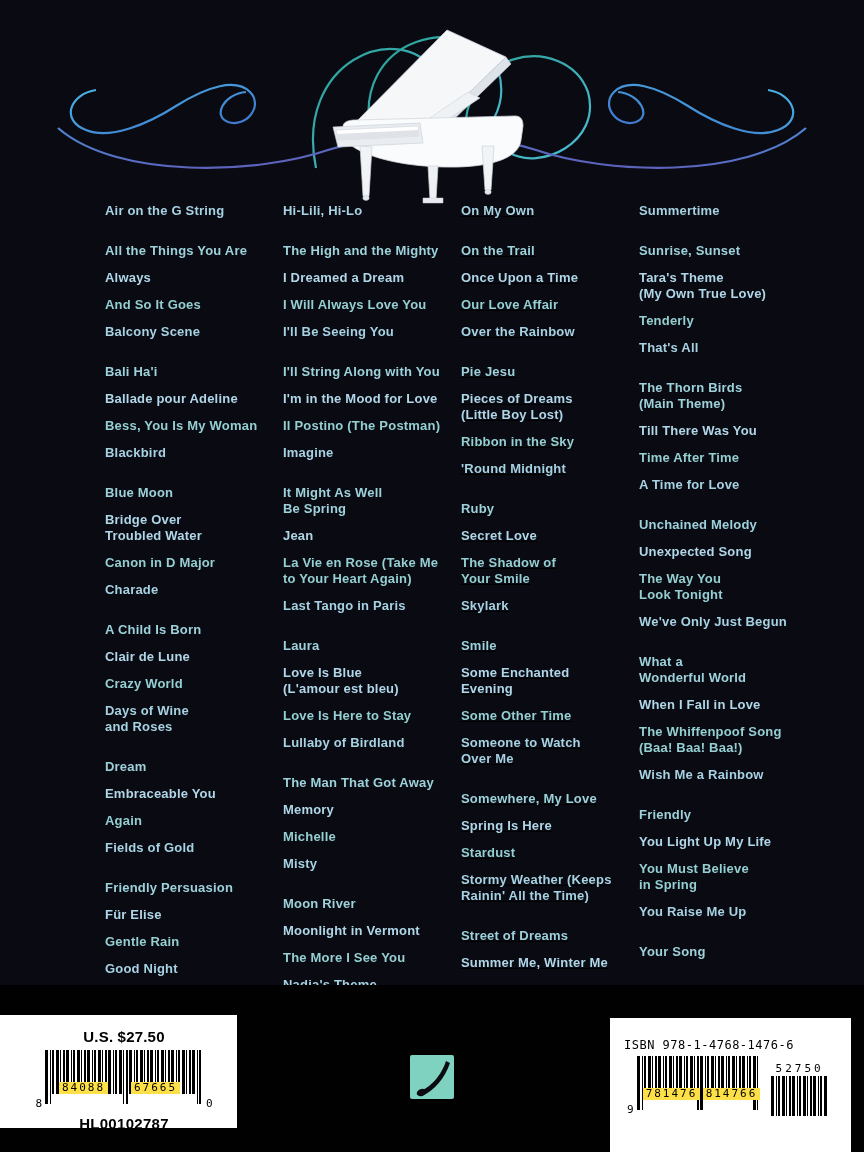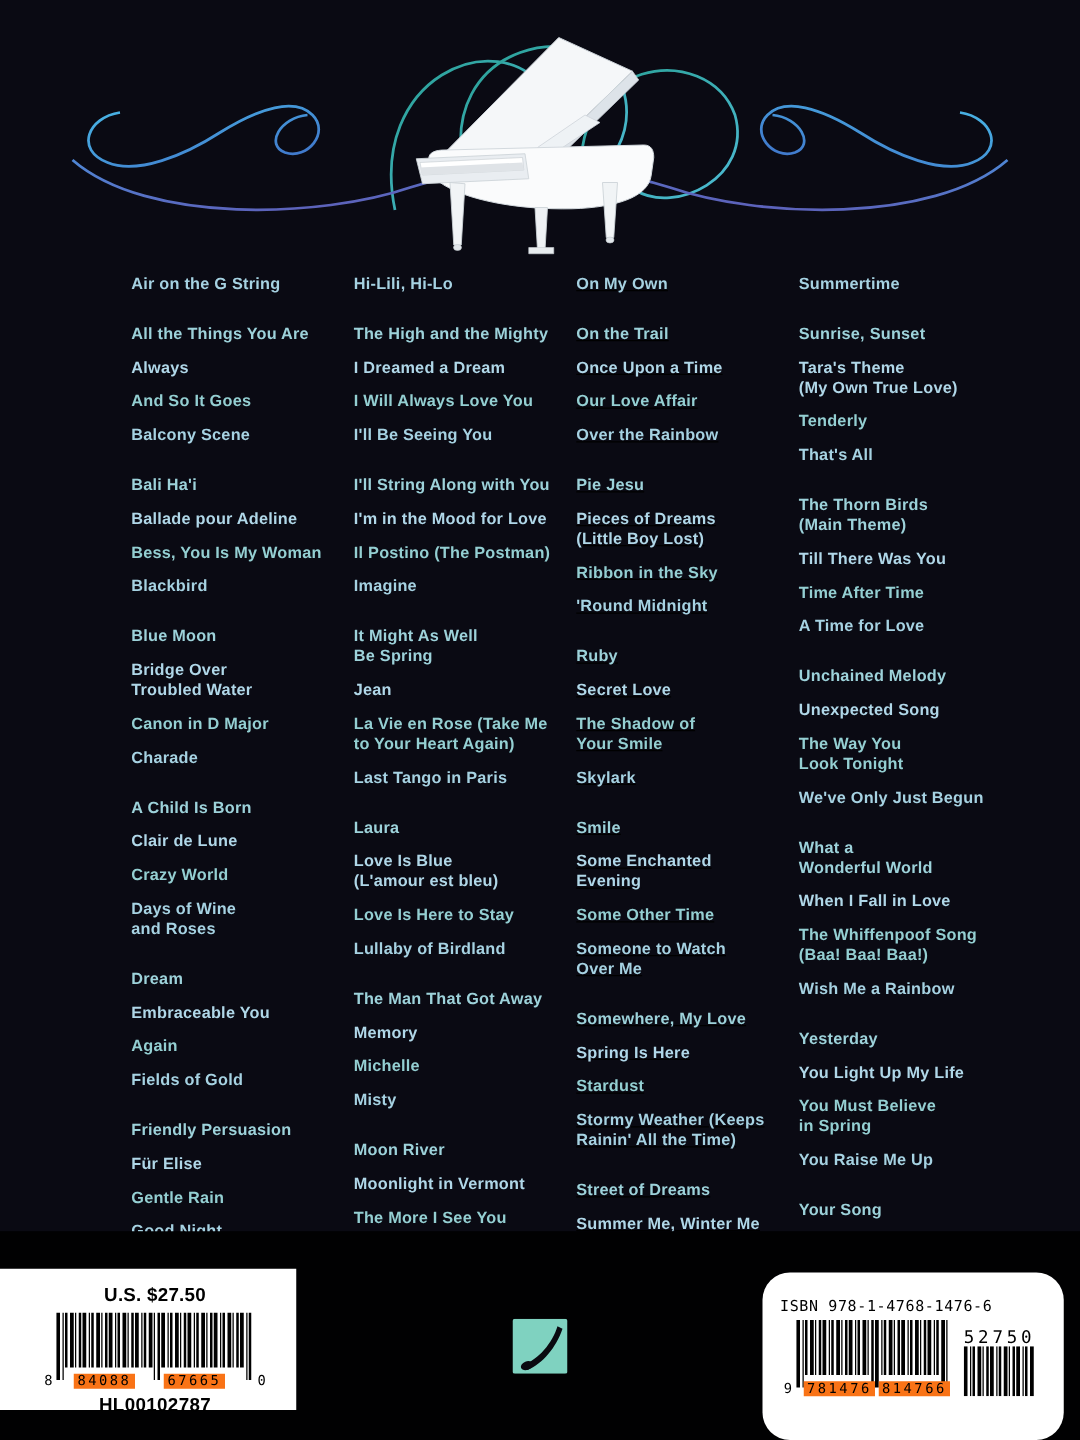--- a/index.html
+++ b/index.html
@@ -1,57 +1,57 @@
 <!DOCTYPE html>
 <html style="--page-bg: #0a0a13; --bottom-band-bg: #010102; --song-text: #a6d2e2; --box-bg: #ffffff; --logo-teal: #7fd2c0; --swirl-teal: #2ba89b; --swirl-cyan: #49b8e6; --swirl-blue: #3f6fc8; --swirl-purple: #6156b2;"><head>
 <meta charset="utf-8">
 <style>
   html,body{margin:0;padding:0;background:#000;}
   .page{position:relative;width:864px;height:1152px;background:var(--page-bg,#0a0a13);
         overflow:hidden;font-family:"Liberation Sans",sans-serif;}
   
   .artwork{position:absolute;top:10px;left:0;}
   
-  .songlist{position:absolute;top:16px;left:0;width:864px;height:985px;}
+  .songlist{position:absolute;top:0;left:0;width:864px;height:985px;}
   .col{position:absolute;top:203px;width:176px;}
   .song{font-size:13px;line-height:16px;margin-bottom:11px;font-weight:bold;
         letter-spacing:0.2px;color:var(--song-text,#a6d2e2);}
   .col .song:nth-child(4n+2){color:#9dd2da;margin-top:24px;}
   .col .song:nth-child(4n+3){color:#b0d7e8;}
   .col .song:nth-child(4n){color:#94cfd2;}
   .col1{left:105px;} .col2{left:283px;} .col3{left:461px;text-decoration:underline;} .col4{left:639px;}
   
   .bottom-band{position:absolute;left:0;top:985px;width:864px;height:167px;
                background:var(--bottom-band-bg,#000);}
   .white-box{position:absolute;background:var(--box-bg,#fff);color:#000;}
   .price-box{left:0;top:30px;width:237px;height:113px;}
   .price-inner{margin-left:26px;width:196px;text-align:center;padding-top:13px;}
   .price{font-size:15px;font-weight:bold;letter-spacing:0.2px;}
   .upc-area{display:flex;align-items:flex-end;justify-content:center;margin-top:5px;}
   .side-digit{font-family:"DejaVu Sans Mono",monospace;font-size:11px;line-height:11px;
               margin:0 3px;padding-bottom:1px;}
   .bars-wrap{position:relative;}
   .bars-wrap svg rect{fill:#000;}
-  .bc-digits{position:absolute;bottom:0;background:#f97316;font-family:"DejaVu Sans Mono",monospace;
+  .bc-digits{position:absolute;bottom:16px;background:#fde047;font-family:"DejaVu Sans Mono",monospace;
              font-size:11px;line-height:12px;height:12px;padding:0 3px;letter-spacing:2px;}
   .catalog{font-size:15px;font-weight:bold;margin-top:5px;letter-spacing:0.3px;}
   
   .publisher{position:absolute;left:50%;top:70px;transform:translateX(-50%);
              display:flex;align-items:center;gap:11px;}
   .hl-name{color:#fff;font-variant:small-caps;font-weight:bold;font-size:27px;
            letter-spacing:5px;line-height:44px;white-space:nowrap;}
   .hl-reg{color:#fff;font-size:10px;vertical-align:top;position:relative;top:-9px;left:-2px;}
   
-  .isbn-box{left:610px;top:33px;width:241px;height:134px;padding-top:0;border-radius:22px;}
+  .isbn-box{left:610px;top:33px;width:241px;height:134px;padding-top:0;}
   .isbn-inner{padding:20px 0 0 14px;}
   .isbn-label{font-family:"DejaVu Sans Mono",monospace;font-size:12px;font-weight:500;
               letter-spacing:0.5px;}
   .ean-row{display:flex;align-items:flex-end;margin-top:4px;}
   .supp{margin-left:8px;display:flex;flex-direction:column;align-items:center;}
-  .supp-digits{font-family:"DejaVu Sans Mono",monospace;font-size:14px;letter-spacing:3px;
+  .supp-digits{font-family:"DejaVu Sans Mono",monospace;font-size:11px;letter-spacing:3px;
                line-height:14px;}
   .supp svg{display:block;}
   .supp svg rect{fill:#000;}
 </style>
 </head>
 <body>
 
 <div class="page">
 
   <svg class="artwork" width="864" height="210" viewBox="0 0 864 210">
@@ -199,21 +199,21 @@
         <div class="song">Time After Time</div>
         <div class="song">A Time for Love</div>
         <div class="song">Unchained Melody</div>
         <div class="song">Unexpected Song</div>
         <div class="song">The Way You<br>Look Tonight</div>
         <div class="song">We've Only Just Begun</div>
         <div class="song">What a<br>Wonderful World</div>
         <div class="song">When I Fall in Love</div>
         <div class="song">The Whiffenpoof Song<br>(Baa! Baa! Baa!)</div>
         <div class="song">Wish Me a Rainbow</div>
-        <div class="song">Yesterday</div>
+        <div class="song">Friendly</div>
         <div class="song">You Light Up My Life</div>
         <div class="song">You Must Believe<br>in Spring</div>
         <div class="song">You Raise Me Up</div>
         <div class="song">Your Song</div>
       </div>
   </div>
 
   <div class="bottom-band">
 
     <div class="white-box price-box">

